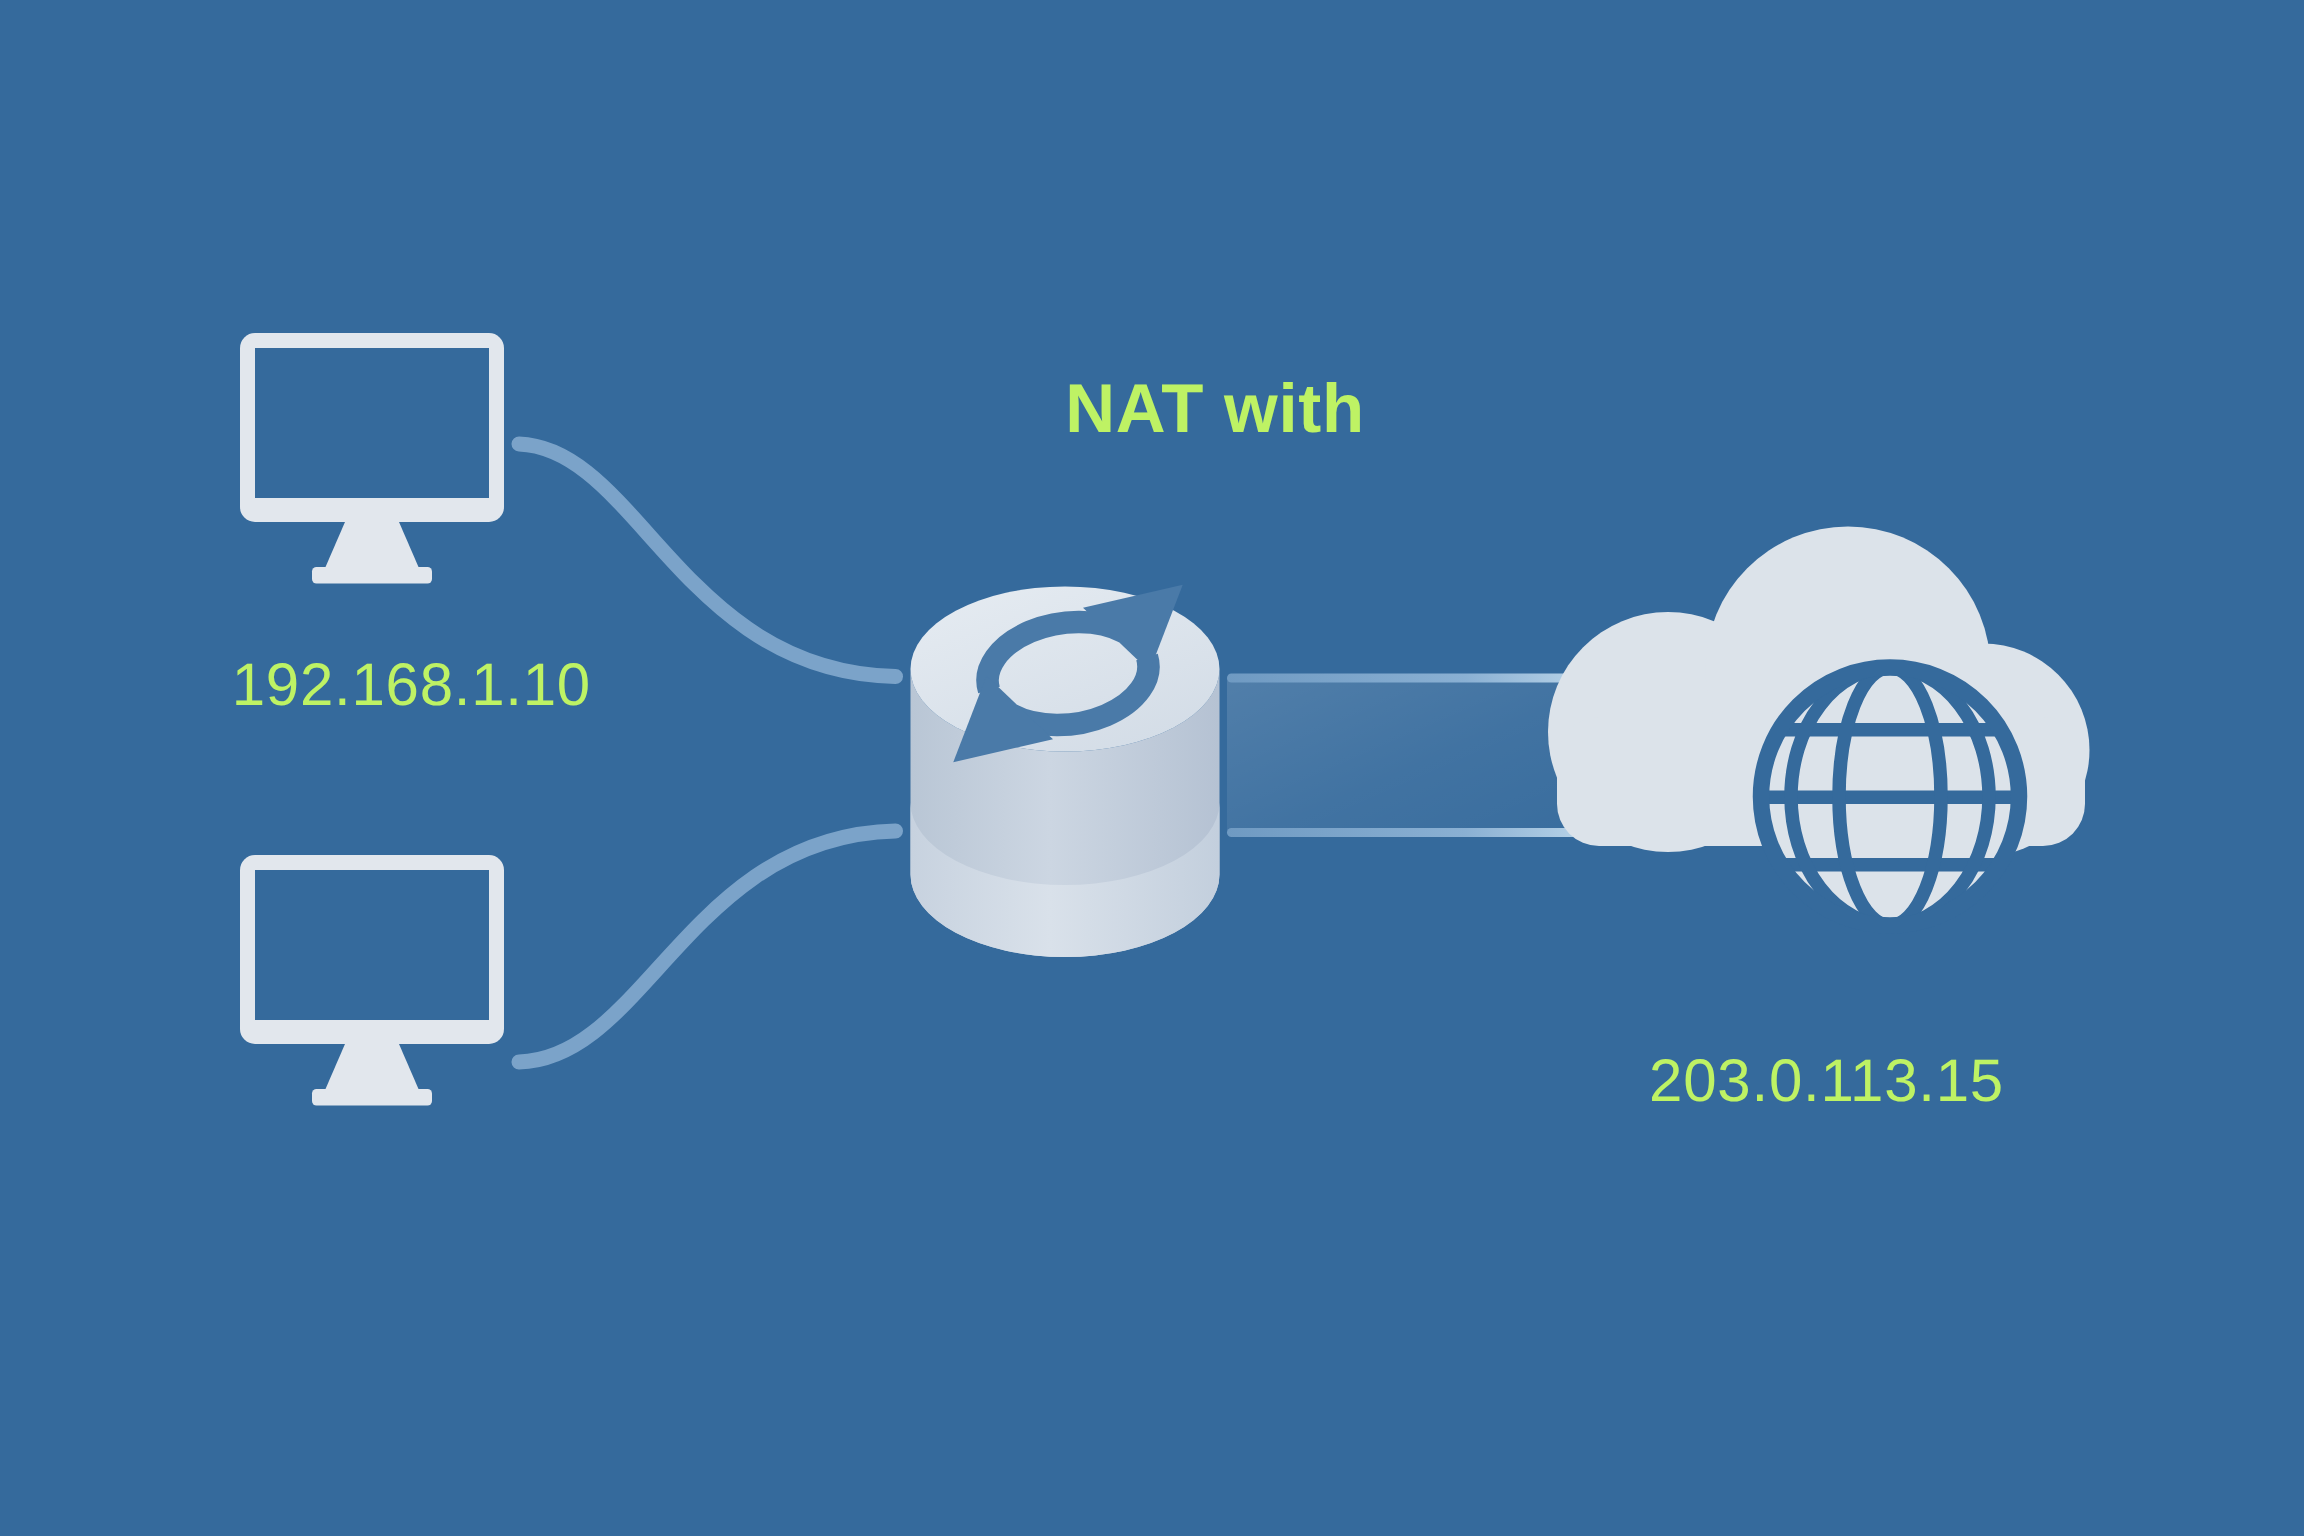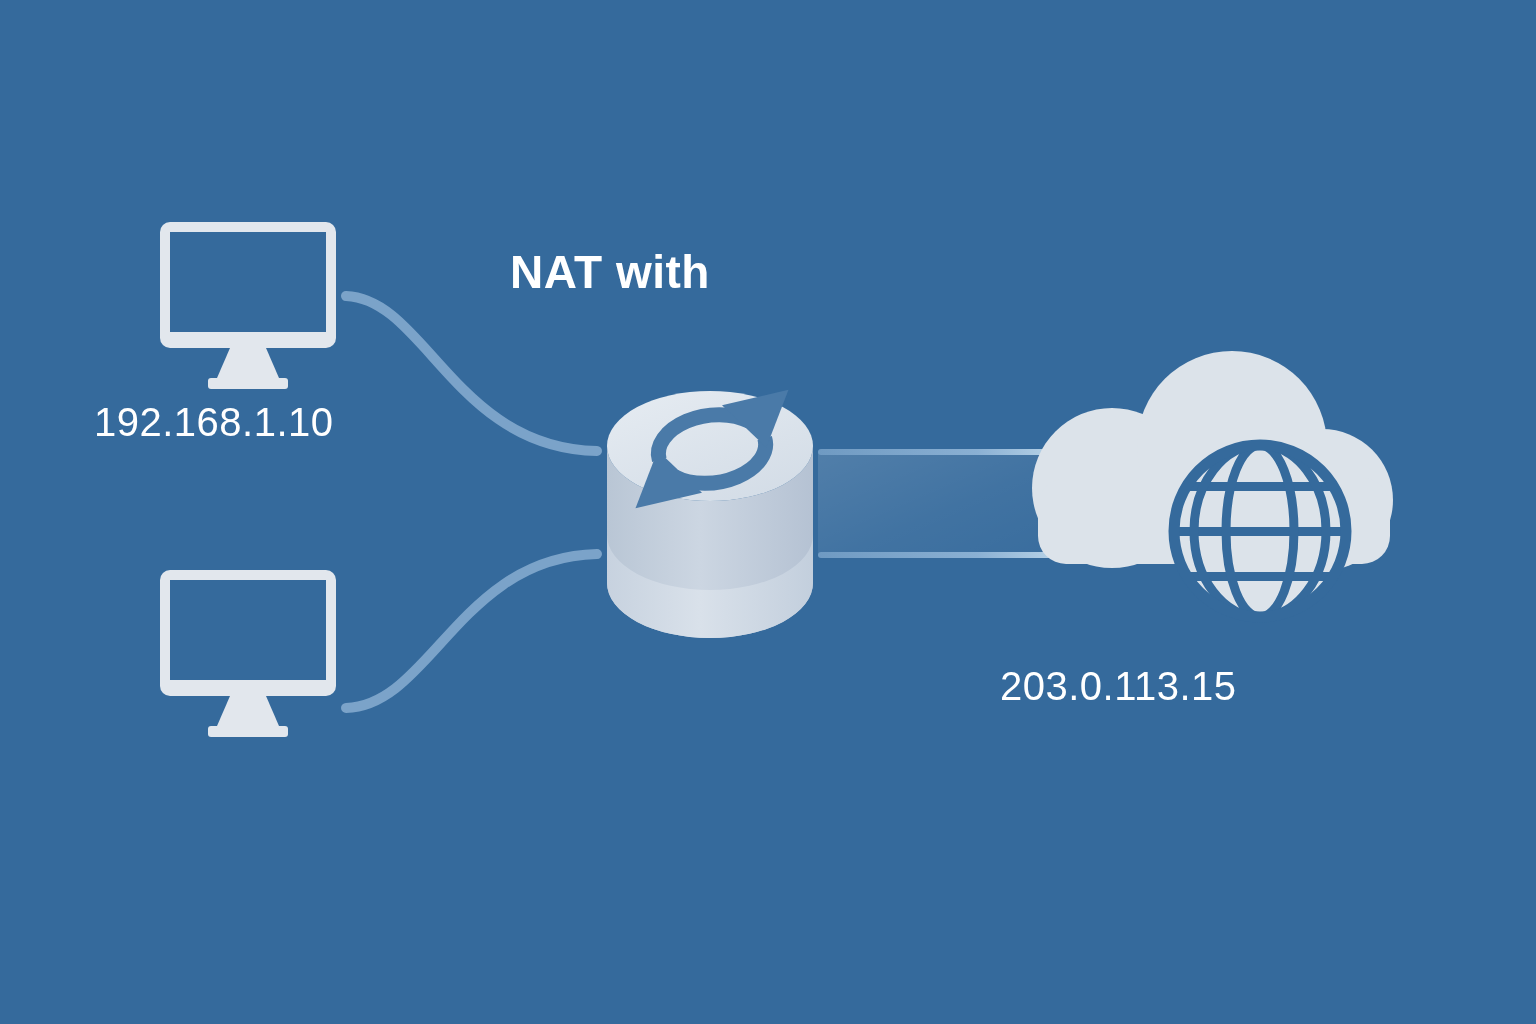--- a/index.html
+++ b/index.html
@@ -6,41 +6,42 @@
   .canvas{
     position:relative;
     width:1536px;height:1024px;
     background:#356a9c;
     overflow:hidden;
     font-family:"Liberation Sans", sans-serif;
   }
   .canvas svg{position:absolute;left:0;top:0;}
   .label{
     position:absolute;
-    color:#ffffff;
-    text-align:left;
+    color:#bef264;
+    text-align:right;
     white-space:nowrap;
   }
   .ip-label{
     width:300px;
     font-size:40px;
     line-height:40px;
     font-weight:500;
     letter-spacing:0.5px;
+    margin-top:35px;
   }
   .title{
     left:510px;top:244px;width:400px;
     font-size:46px;
     line-height:57px;
     font-weight:600;
     letter-spacing:0.5px;
   }
   .ip1{left:94px;top:402px;}
   .ip2{left:94px;top:750px;}
-  .ip3{left:1000px;top:666px;}
+  .ip3{left:1036px;top:666px;}
 </style>
 </head>
 <body>
 
 <div class="canvas">
 
   <svg width="1536" height="1024" viewBox="0 0 1536 1024">
     <defs>
       <linearGradient id="tunnelLineGrad" gradientUnits="userSpaceOnUse" x1="818" y1="0" x2="1062" y2="0">
         <stop offset="0" stop-color="#6f9ac2"></stop>

